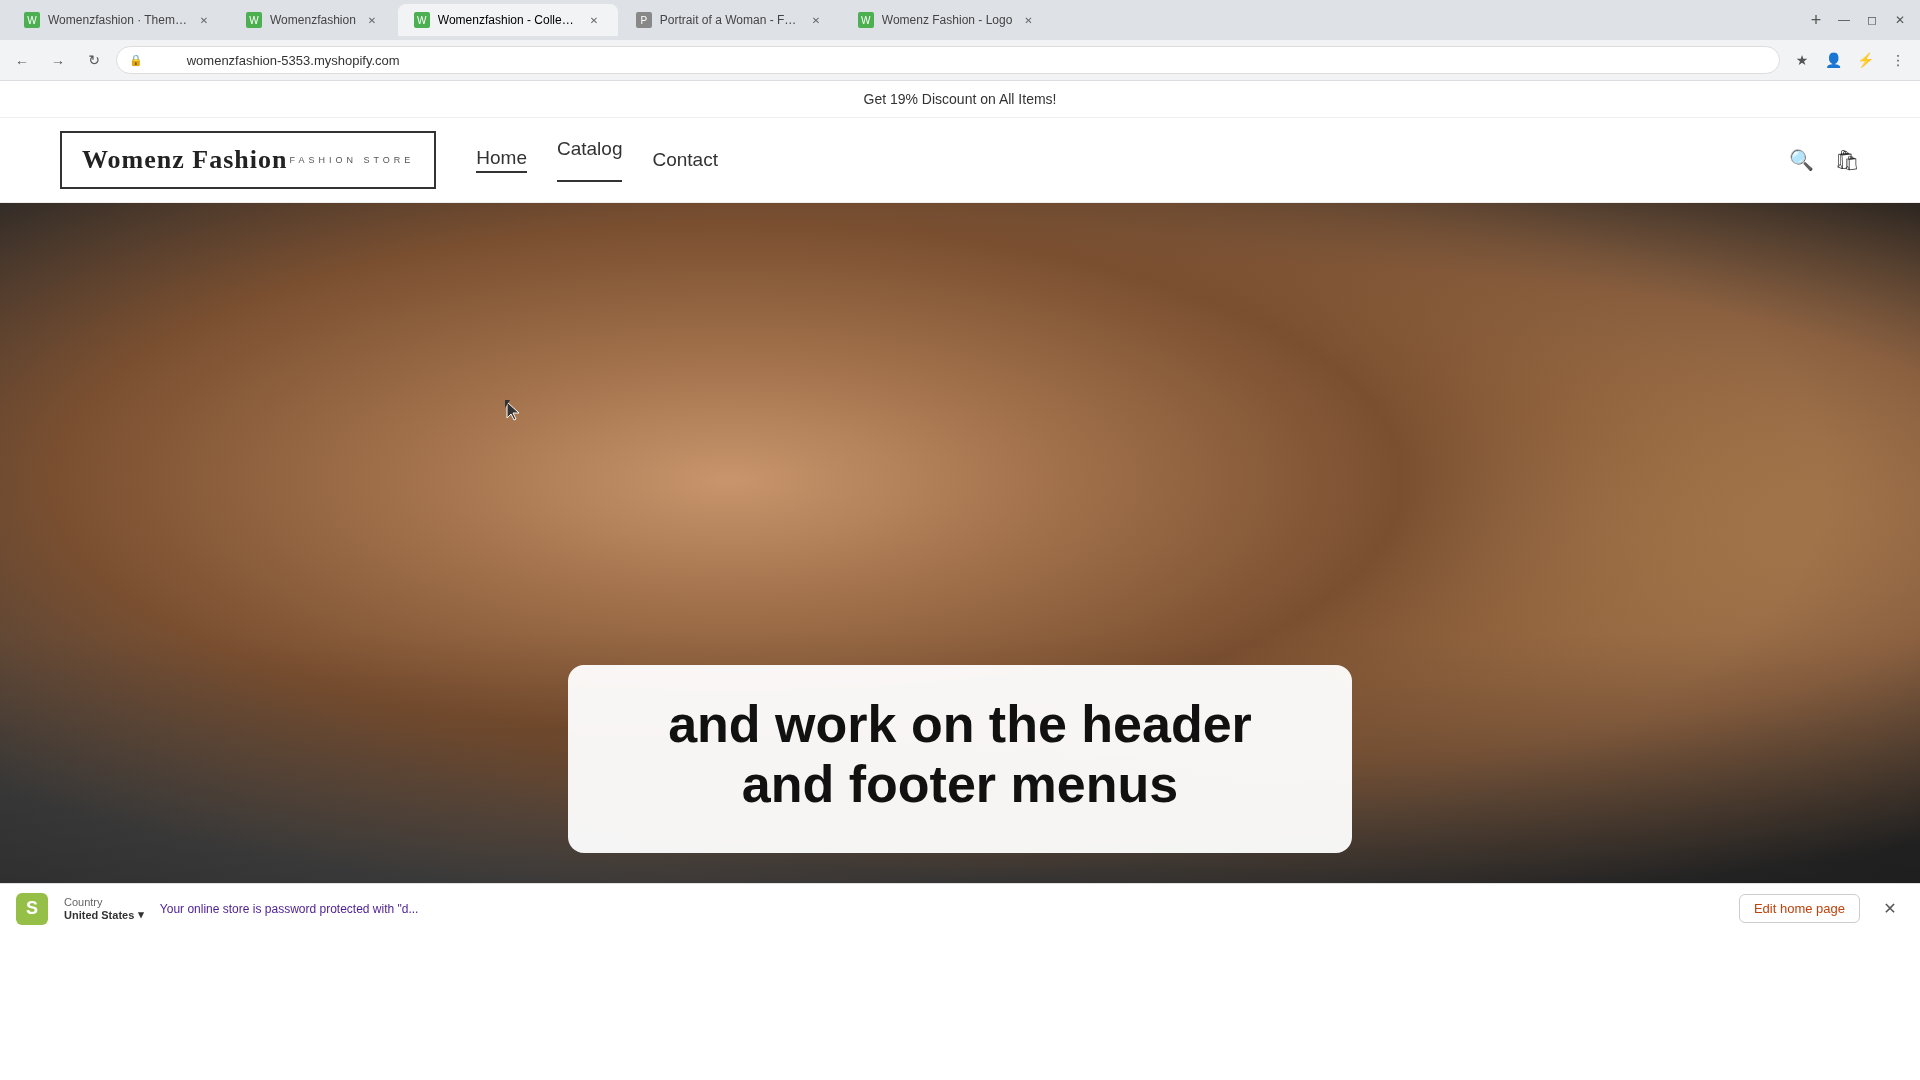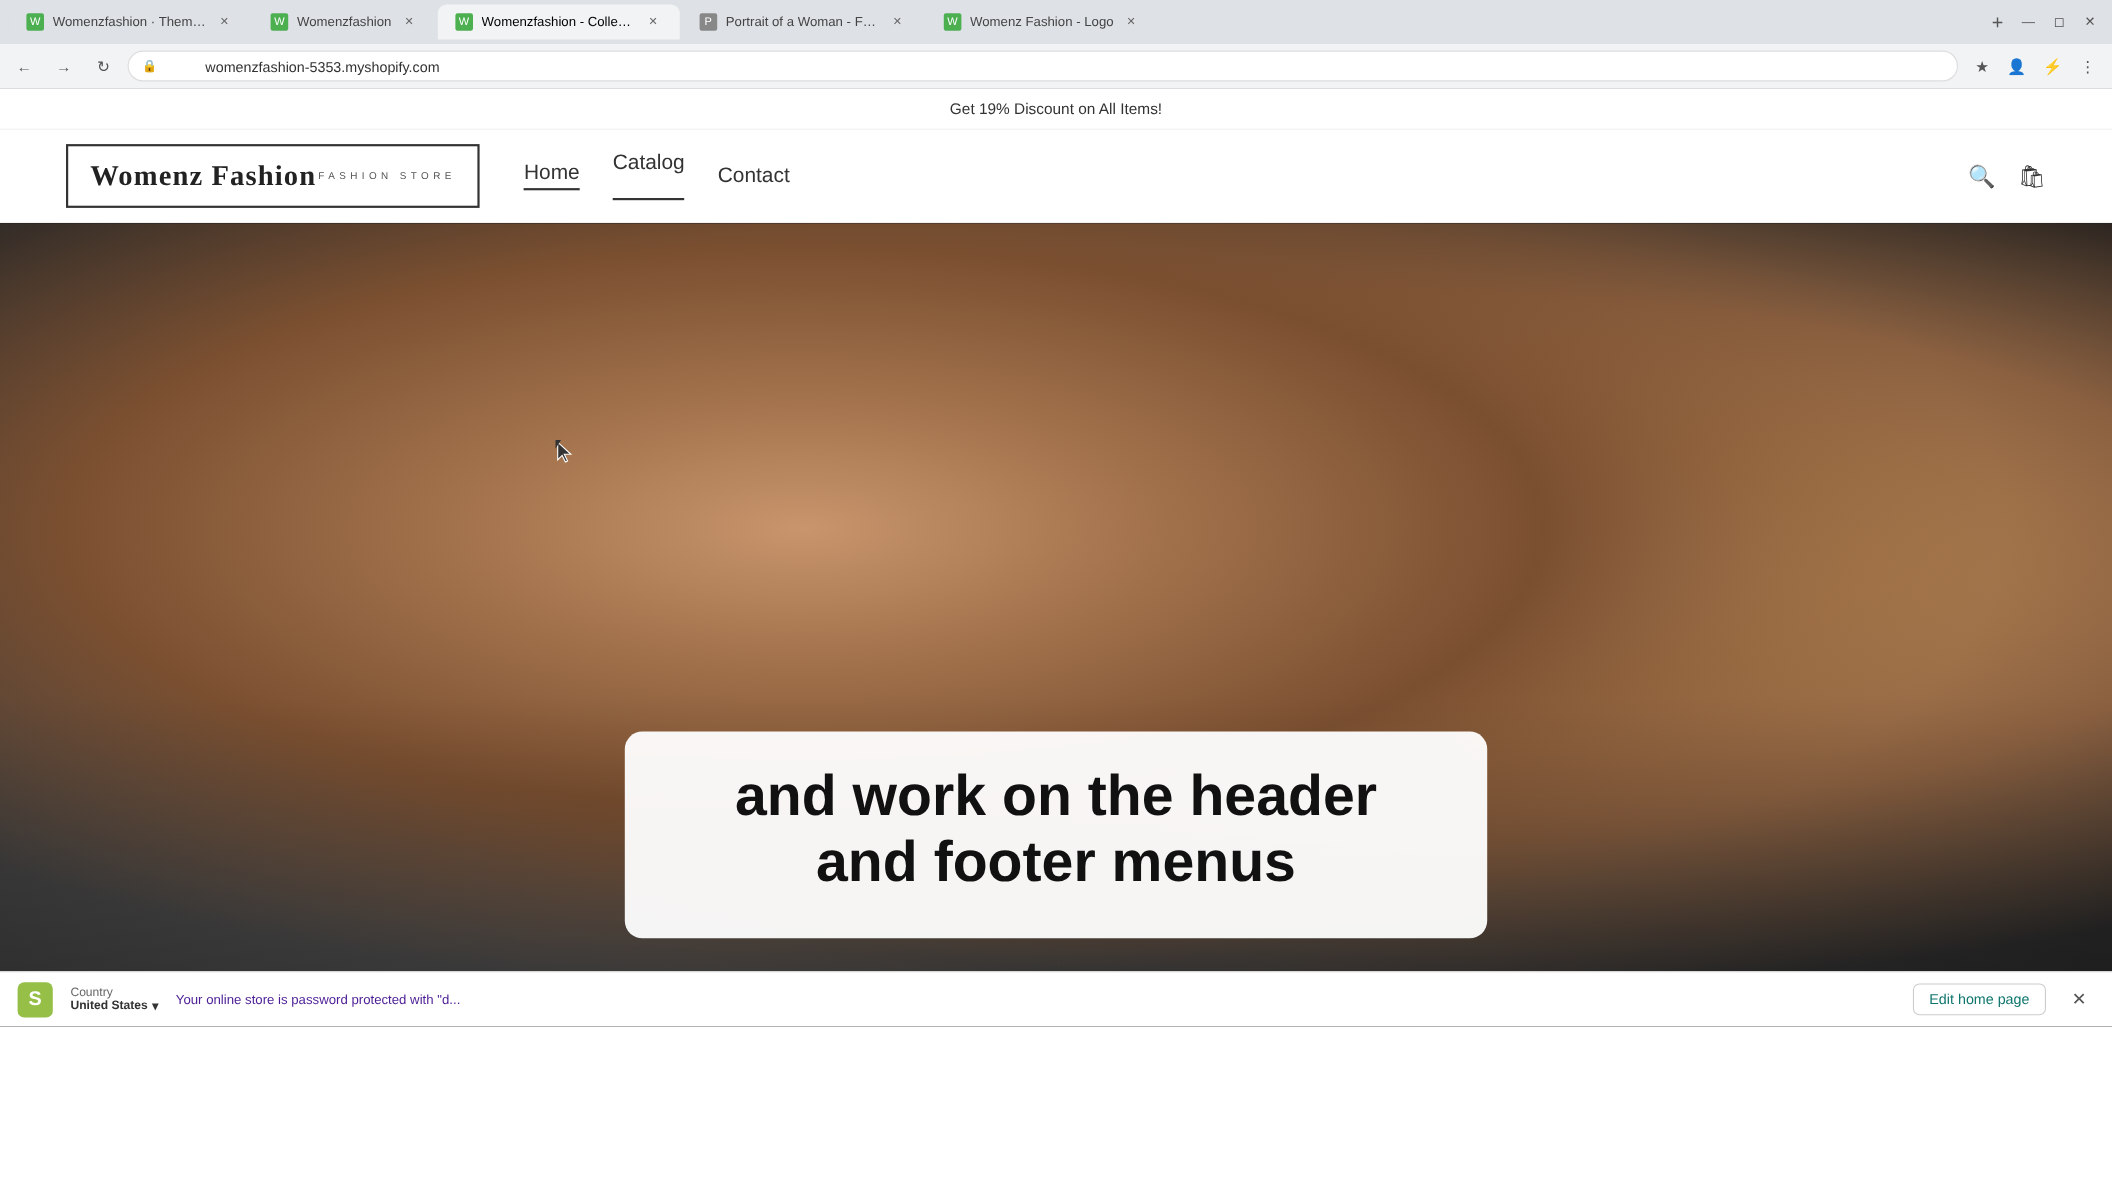--- a/index.html
+++ b/index.html
@@ -318,34 +318,35 @@
     .shopify-country {
       display: flex;
       flex-direction: column;
       font-size: 11px;
     }
     .shopify-country-label { color: #666; }
     .shopify-country-value {
       color: #333;
       font-weight: bold;
       display: flex;
+      align-items: center;
       gap: 4px;
     }
     .shopify-message {
       font-size: 12px;
       color: #4c1d95;
       flex: 1;
     }
     .shopify-edit-btn {
       background: #fff;
       border: 1px solid #ccc;
       border-radius: 6px;
       padding: 6px 14px;
       font-size: 13px;
-      color: #0f766e;
+      color: #c2410c;
       cursor: pointer;
       font-weight: 500;
     }
     .shopify-close-btn {
       width: 28px;
       height: 28px;
       display: flex;
       align-items: center;
       justify-content: center;
       color: #555;

